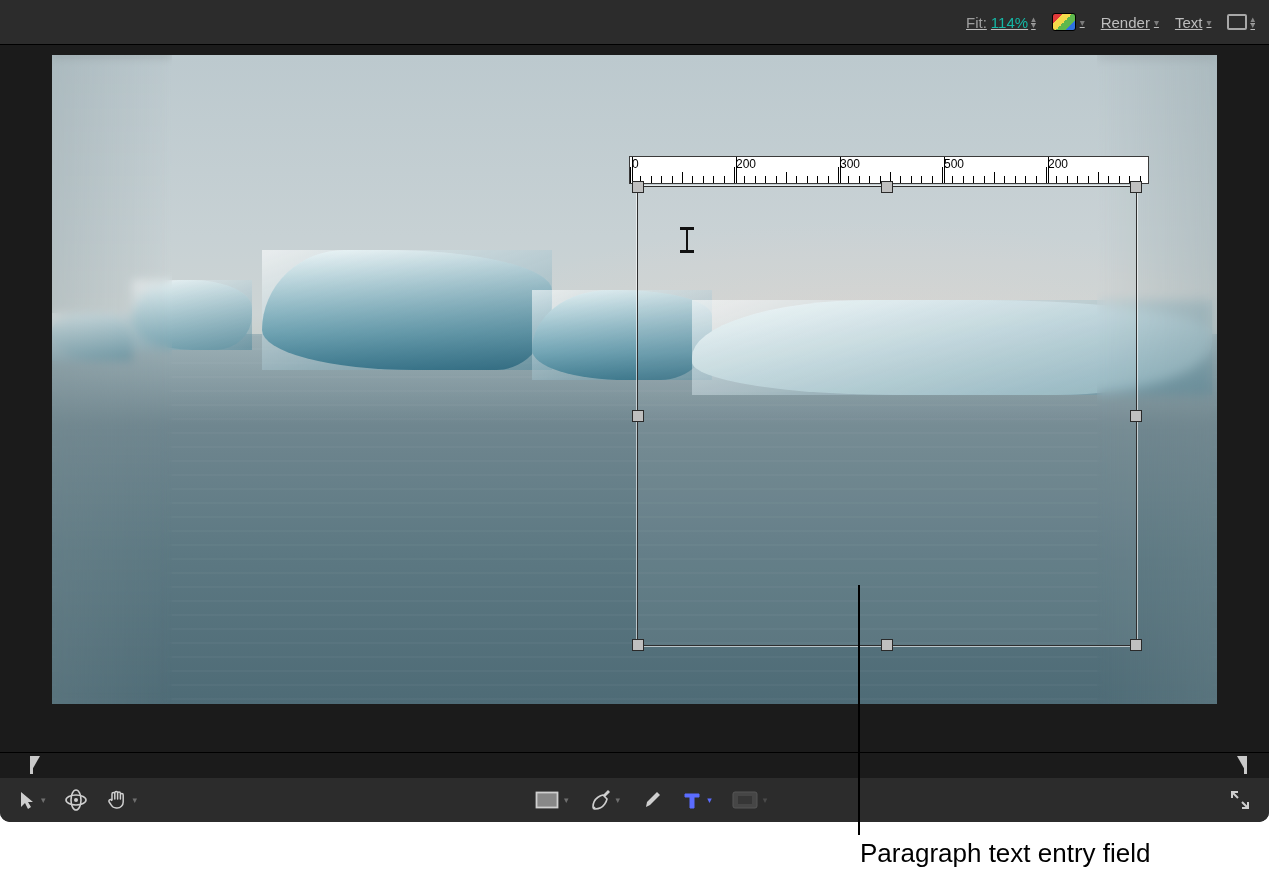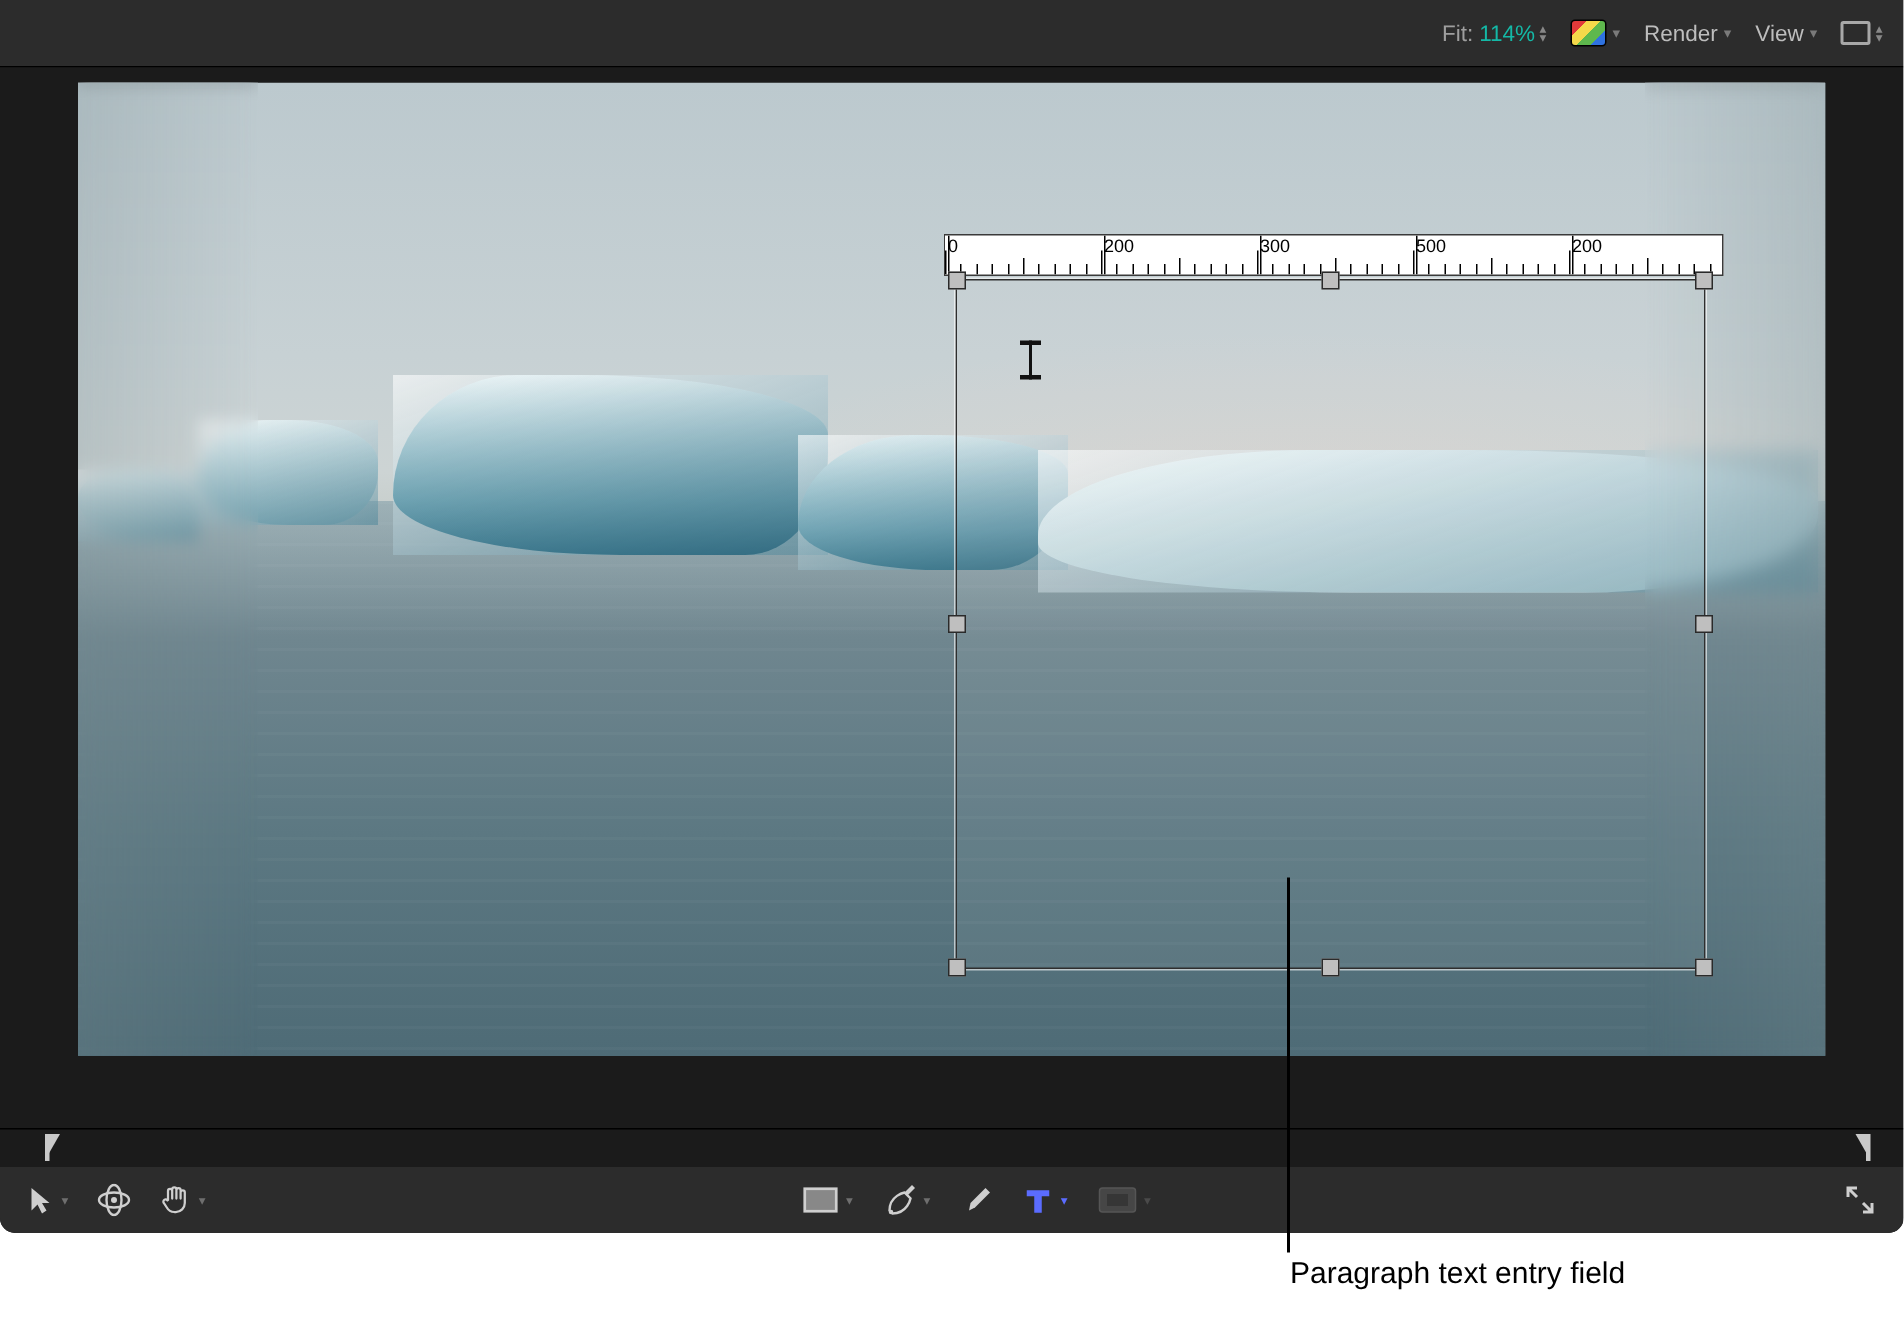--- a/index.html
+++ b/index.html
@@ -26,21 +26,21 @@
     background: #2c2c2c;
     border-bottom: 1px solid #000;
     display: flex;
     align-items: center;
     justify-content: flex-end;
     padding: 0 14px 0 0;
     color: #bdbdbd;
     font-size: 15px;
     gap: 16px;
   }
-  .tb-item { display: flex; align-items: center; cursor: default; }
+  .tb-item { display: flex; align-items: center; cursor: default; text-decoration: underline; }
   .tb-item span.label { color:#9e9e9e; }
   .tb-item .val { color:#14b8a6; margin-left:4px;}
   .steppers {
     display:inline-flex; flex-direction:column; margin-left:3px;
     line-height:6px; font-size:9px; color:#888;
   }
   .steppers span{height:6px;}
   .color-well{
     width:24px;height:18px;border-radius:3px;
     background: linear-gradient(135deg,#e03a3a 0 25%,#f5d94a 25% 50%,#5eb84d 50% 75%,#2f72e0 75% 100%);
@@ -174,21 +174,21 @@
   .active{color:#5b6cff;}
   .active svg *{stroke:#5b6cff;fill:#5b6cff;}
   .bottombar .group2{display:flex;gap:20px;align-items:center;margin-left:380px;}
   .fs-ico svg *{stroke:#cfcfcf;}
 
   
   .callout{
     position:absolute; left:858px; top:585px; width:2px; height:250px; background:#000;
   }
   .callout-label{
-    position:absolute; left:860px; top:838px; font-size:20px; color:#000;
+    position:absolute; left:860px; top:838px; font-size:26px; color:#000;
     font-family:-apple-system,Helvetica,Arial,sans-serif;
   }
 </style>
 </head>
 <body>
 
 <div class="app">
 
   <div class="topbar">
     <div class="tb-item">
@@ -201,21 +201,21 @@
     </div>
     <div class="tb-item">
       <span class="color-well"></span>
       <span class="chev">▾</span>
     </div>
     <div class="tb-item">
       <span>Render</span>
       <span class="chev">▾</span>
     </div>
     <div class="tb-item">
-      <span>View</span>
+      <span>Text</span>
       <span class="chev">▾</span>
     </div>
     <div class="tb-item">
       <span class="canvas-icon"></span>
       <span class="steppers">
           <span>▴</span>
           <span>▾</span>
         </span>
     </div>
   </div>

